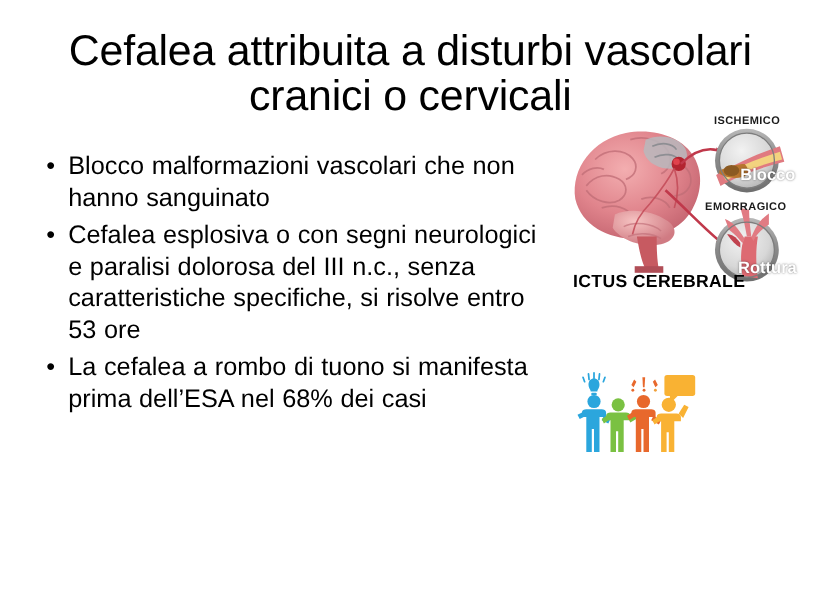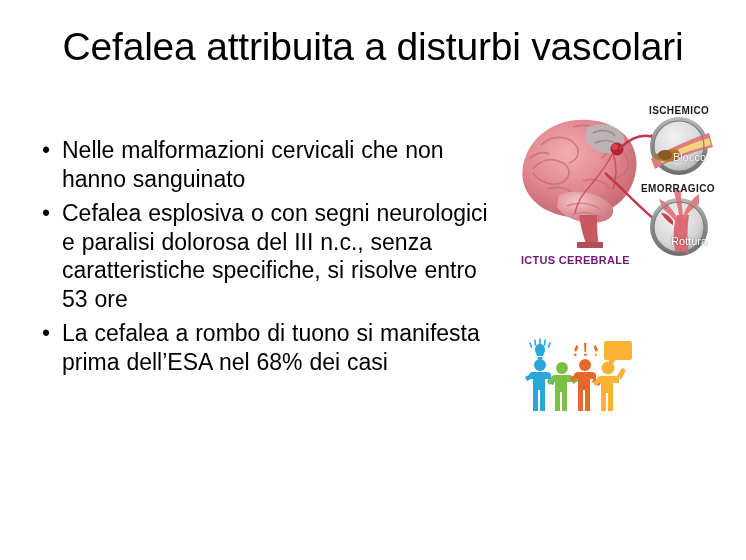--- a/index.html
+++ b/index.html
@@ -68,39 +68,39 @@
     top: 103px;
     width: 222px;
     height: 165px;
     z-index: 4;
   }
   #stroke-figure svg { display: block; width: 100%; height: 100%; }
   .fig-caption-main {
     position: absolute;
     left: 8px;
     bottom: 2px;
-    font-size: 11px;
+    font-size: 16px;
     font-weight: bold;
     letter-spacing: 0.3px;
-    color: #701a75;
+    color: #000000;
     font-family: "Liberation Sans", sans-serif;
   }
   .fig-label {
     position: absolute;
     font-size: 10px;
     font-weight: bold;
     letter-spacing: 0.4px;
     color: #1a1a1a;
   }
   #label-ischemico { left: 136px; top: 2px; }
   #label-emorragico { left: 128px; top: 80px; text-align: right; }
   .inset-word {
     position: absolute;
-    font-size: 11px;
-    font-weight: normal;
+    font-size: 15px;
+    font-weight: bold;
     color: #ffffff;
     text-shadow: 0 0 2px rgba(0,0,0,.55);
   }
   #word-blocco { left: 160px; top: 48px; }
   #word-rottura { left: 158px; top: 132px; }
 
   
   #people-figure {
     position: absolute;
     left: 521px;
@@ -109,27 +109,28 @@
     height: 84px;
     z-index: 2;
   }
   #people-figure svg { display: block; width: 100%; height: 100%; }
 </style>
 </head>
 <body>
 
 <div id="slide-title">
   <span class="title-line">Cefalea attribuita a disturbi vascolari</span>
+  <span class="title-line">cranici o cervicali</span>
 </div>
 
 <div id="body-list">
 
   <div class="bullet-row">
     <span class="bullet-mark">•</span>
-    <span class="bullet-text">Nelle malformazioni cervicali che non hanno sanguinato</span>
+    <span class="bullet-text">Blocco malformazioni vascolari che non hanno sanguinato</span>
   </div>
 
   <div class="bullet-row">
     <span class="bullet-mark">•</span>
     <span class="bullet-text">Cefalea esplosiva o con segni neurologici e paralisi dolorosa del III n.c., senza caratteristiche specifiche, si risolve entro 53 ore</span>
   </div>
 
   <div class="bullet-row">
     <span class="bullet-mark">•</span>
     <span class="bullet-text">La cefalea a rombo di tuono si manifesta prima dell’ESA nel 68% dei casi</span>

